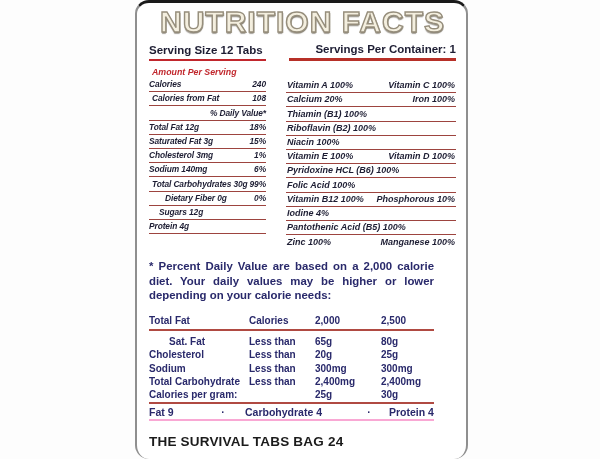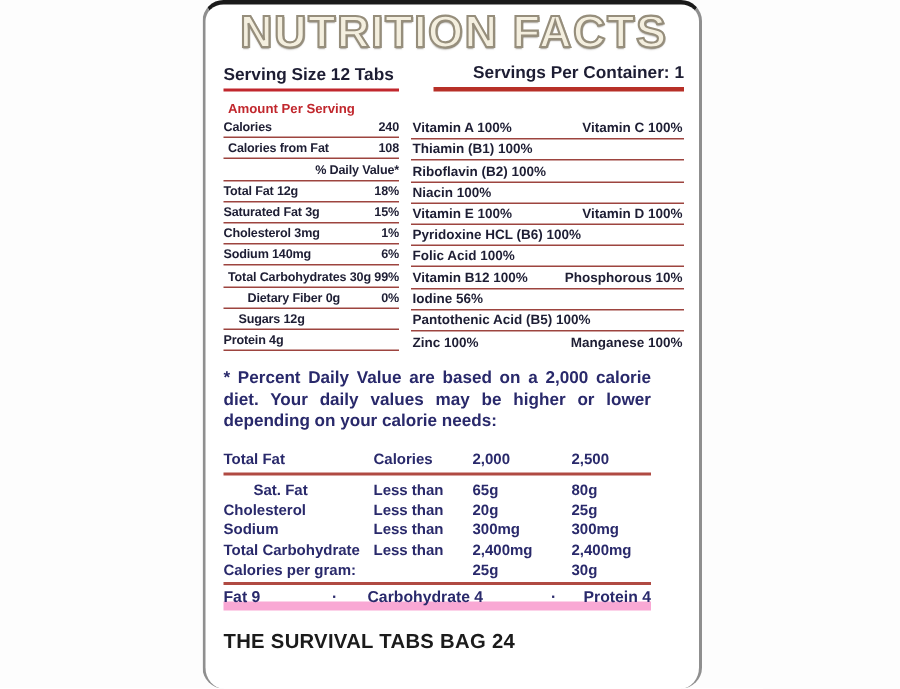--- a/index.html
+++ b/index.html
@@ -28,21 +28,21 @@
   .serving-row { display:flex; gap:23px; margin-top:2px; align-items:flex-end; color:#1d1d33; }
   .serving-size {
     width:117px; font-size:11.5px; font-weight:bold; white-space:nowrap;
     padding-bottom:3px; border-bottom:2px solid #c1272d;
   }
   .serving-container {
     flex:1; text-align:right; font-size:11.5px; font-weight:bold; white-space:nowrap;
     padding-bottom:3px; border-bottom:3px solid #b73028;
   }
 
-  .cols { display:flex; gap:8px; margin-top:3px; }
+  .cols { display:flex; gap:20px; margin-top:3px;font-style:italic; }
   .col-left { width:117px; }
   .col-right { flex:1; padding-top:15px; }
 
   .amount-header { color:#c1272d; font-size:8.8px; font-weight:bold; padding:3px 0 2px 3px; height:14px; }
 
   .nrow {
     display:flex; justify-content:space-between; align-items:flex-end;
     height:14.2px; border-bottom:1px solid #9d443f;
     font-size:8.4px; font-weight:bold; color:#1d1d33;
     white-space:nowrap; padding-bottom:2px; letter-spacing:-0.1px;
@@ -67,21 +67,21 @@
 
   .dv { margin:8px 22px 0 0; color:#29296b; font-weight:bold; font-size:10px; }
   .dv-row { display:grid; grid-template-columns:100px 66px 66px 1fr; align-items:end; white-space:nowrap; height:13.2px; }
   .dv-head { height:15px; }
   .dv-rule { border-top:2px solid #b04a42; margin-top:3px; margin-bottom:3px; }
   .dv-row .c0.ind { padding-left:20px; }
 
   .cpg {
     display:grid; grid-template-columns:52px 44px 104px 40px 1fr;
     align-items:center; margin:2px 22px 0 0; padding:2px 0 3px;
-    border-top:2px solid #b04a42; border-bottom:6px solid #f9a8d4;
+    border-top:2px solid #b04a42; border-bottom:2px solid #f9a8d4;
     font-size:10.5px; font-weight:bold; color:#29296b; height:19px;
   }
   .cpg .dot { text-align:center; }
 
   .product { margin-top:13px; font-size:13.5px; font-weight:bold; color:#1b1b1b; letter-spacing:0.2px; }
 </style>
 </head>
 <body>
 
 <div class="page">
@@ -144,20 +144,24 @@
             </div>
           </div>
       </div>
       <div class="col-right">
         <div id="right-rows">
             <div class="vrow">
               <span>Vitamin A 100%</span>
               <span>Vitamin C 100%</span>
             </div>
             <div class="vrow">
+              <span>Calcium 20%</span>
+              <span>Iron 100%</span>
+            </div>
+            <div class="vrow">
               <span>Thiamin (B1) 100%</span>
               <span></span>
             </div>
             <div class="vrow">
               <span>Riboflavin (B2) 100%</span>
               <span></span>
             </div>
             <div class="vrow">
               <span>Niacin 100%</span>
               <span></span>
@@ -172,21 +176,21 @@
             </div>
             <div class="vrow">
               <span>Folic Acid 100%</span>
               <span></span>
             </div>
             <div class="vrow">
               <span>Vitamin B12 100%</span>
               <span>Phosphorous 10%</span>
             </div>
             <div class="vrow">
-              <span>Iodine 56%</span>
+              <span>Iodine 4%</span>
               <span></span>
             </div>
             <div class="vrow">
               <span>Pantothenic Acid (B5) 100%</span>
               <span></span>
             </div>
             <div class="vrow norule">
               <span>Zinc 100%</span>
               <span>Manganese 100%</span>
             </div>

